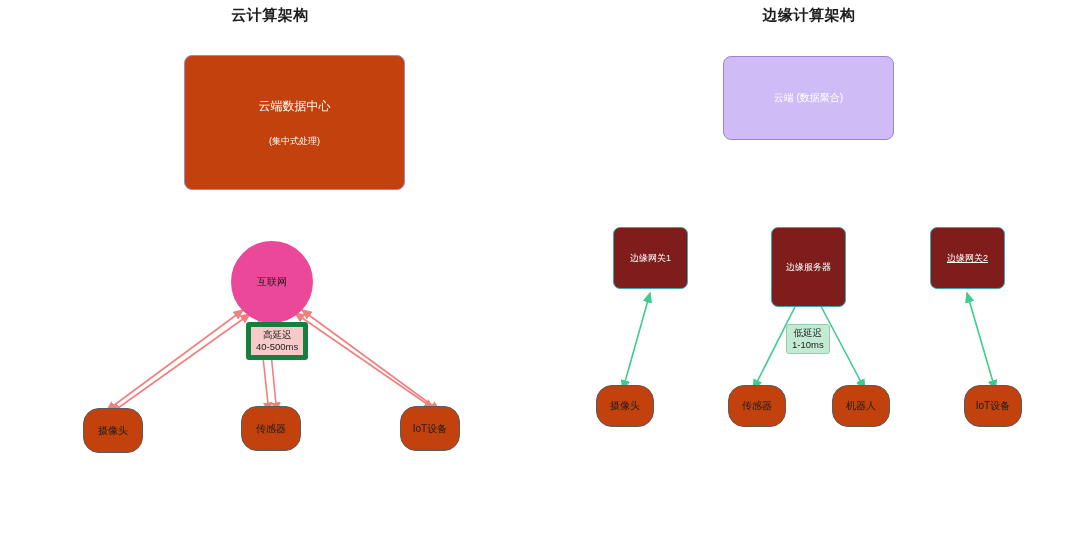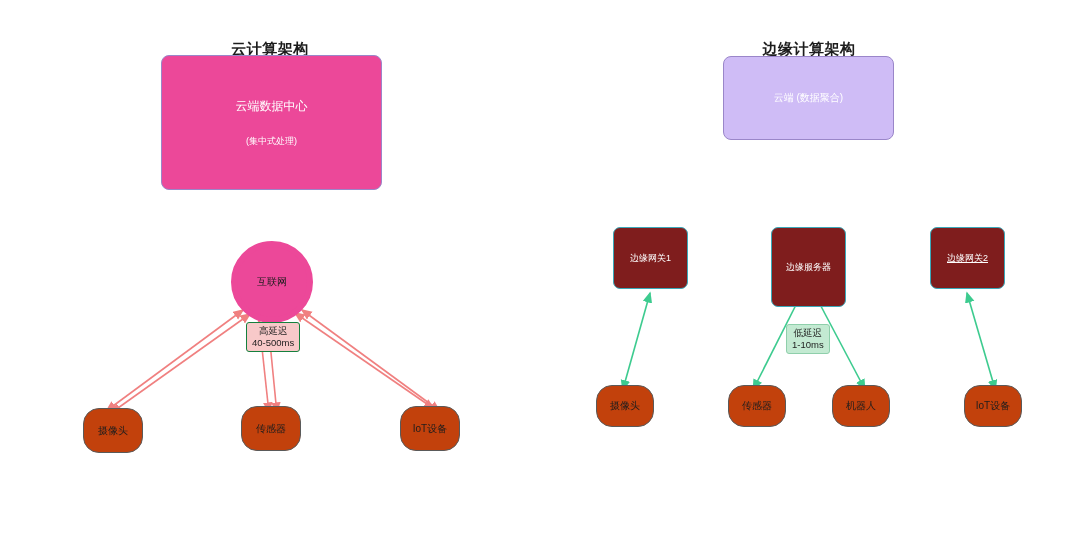--- a/index.html
+++ b/index.html
@@ -30,39 +30,39 @@
   }
   .panel-title {
     position: absolute;
     font-size: 15px;
     font-weight: bold;
     color: #1c1c1c;
     text-align: center;
     white-space: nowrap;
     transform: translateX(-50%);
     letter-spacing: 0.5px;
-    margin-top: 34px;
   }
   .node {
     position: absolute;
     box-sizing: border-box;
     display: flex;
     flex-direction: column;
     align-items: center;
     justify-content: center;
     text-align: center;
     line-height: 1.35;
   }
   .cloud-box {
     border-radius: 8px;
     border: 1px solid #9a86c9;
     color: #ffffff;
   }
   .cloud-main {
-    background: #ec4899;
+    background: #c2410c;
+    margin-left: 23px;
   }
   .cloud-main .primary {
     font-size: 12px;
     font-weight: normal;
   }
   .cloud-main .secondary {
     font-size: 9px;
     margin-top: 20px;
   }
   .cloud-edge {
@@ -101,21 +101,21 @@
     justify-content: center;
     text-align: center;
     border-radius: 3px;
     padding: 2px 5px;
     font-size: 9.5px;
     line-height: 1.25;
     white-space: nowrap;
   }
   .label-high {
     background: #f8c9c9;
-    border: 1px solid #15803d;
+    border: 5px solid #15803d;
     color: #1d1d1d;
   }
   .label-low {
     background: #c3ead2;
     border: 1px solid #8fcfab;
     color: #1d1d1d;
   }
 </style>
 </head>
 <body>

